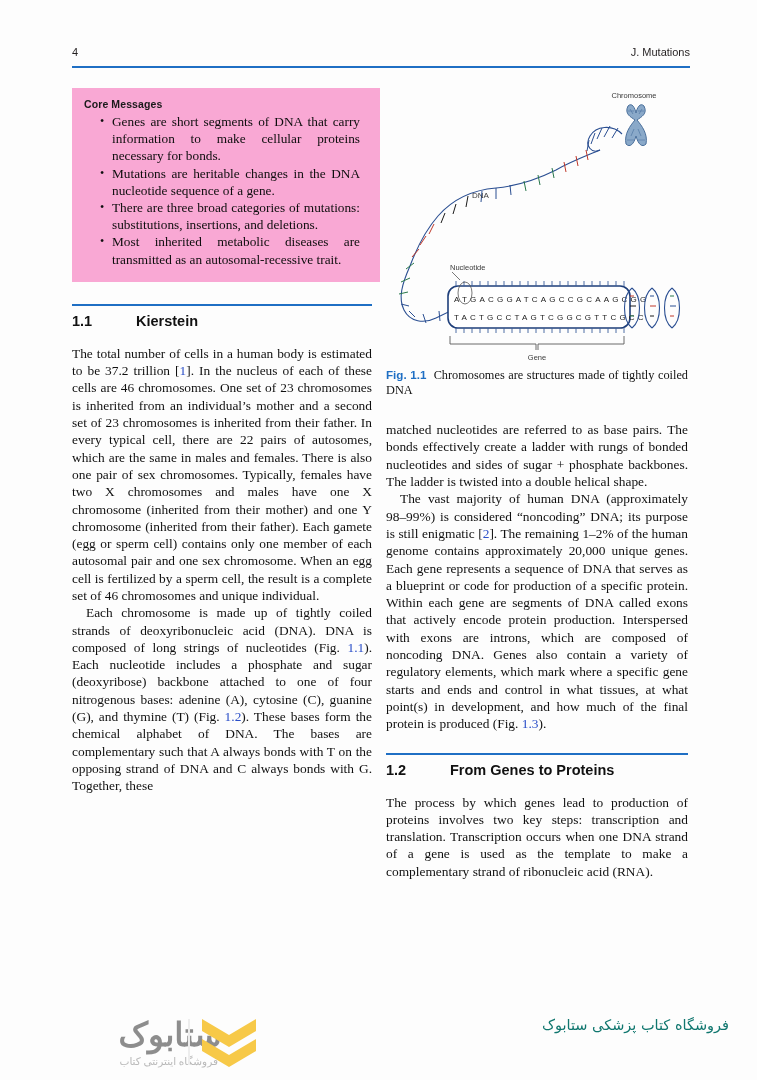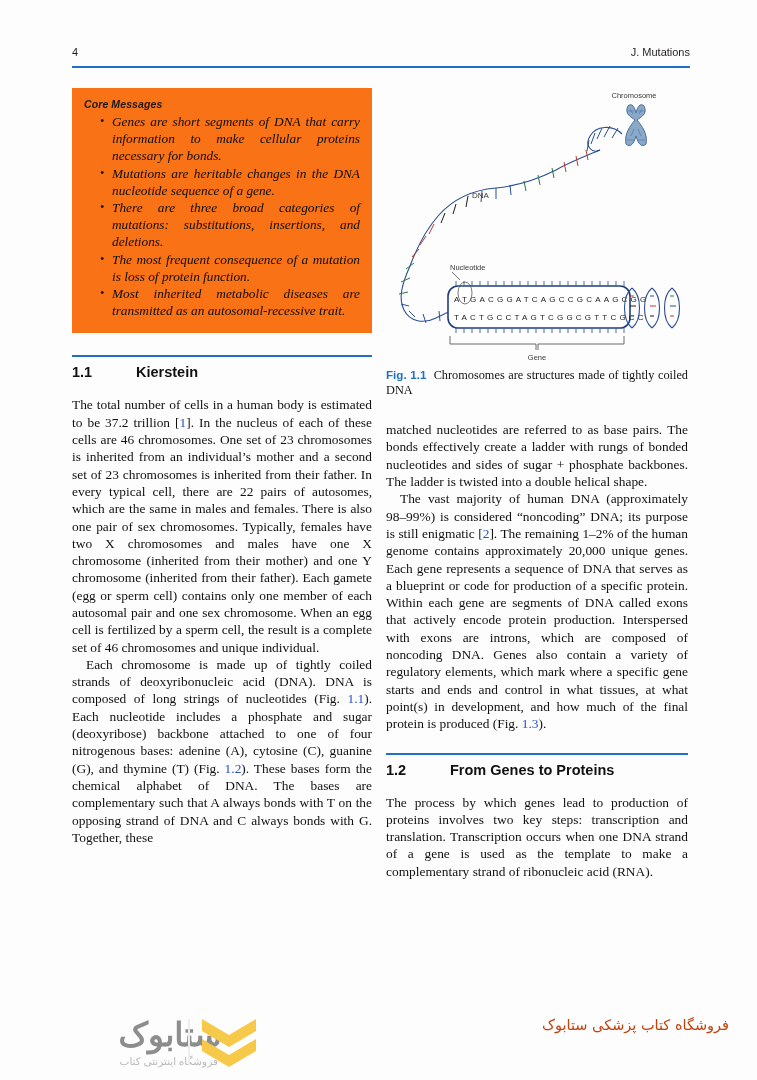--- a/index.html
+++ b/index.html
@@ -59,24 +59,23 @@
     width: 300px;
   }
   .col-right {
     position: absolute;
     left: 386px; top: 88px;
     width: 302px;
   }
 
   
   .core-box {
-    background: #f97316;
-    padding: 10px 12px 14px 12px;
+    background: #f9a8d4;
+    padding: 10px 20px 14px 12px;
     width: 276px;
-    font-style: italic;
   }
   .core-title {
     font-family: "Liberation Sans", sans-serif;
     font-weight: bold;
     font-size: 10.5px;
     color: #1a1a1a;
     margin-bottom: 3px;
     letter-spacing: 0.1px;
   }
   ul.core-list {
@@ -193,21 +192,21 @@
   .divider-bar {
     position: absolute;
     left: 188px; top: 14px;
     width: 2px; height: 46px;
     background: #ededed;
   }
   .site-fa {
     position: absolute;
     right: 28px; top: 12px;
     font-size: 14.5px;
-    color: #c2410c;
+    color: #0f766e;
     direction: rtl;
     font-family: "DejaVu Sans", sans-serif;
   }
   .site-url {
     position: absolute;
     right: 26px; top: 38px;
     font-family: "Liberation Sans", sans-serif;
     font-size: 25px;
     font-weight: bold;
     letter-spacing: 3.5px;
@@ -228,21 +227,20 @@
   </div>
 
   <div class="col-left">
 
     <div class="core-box">
       <div class="core-title">Core Messages</div>
       <ul class="core-list">
         <li>Genes are short segments of DNA that carry information to make cellular pro­teins necessary for bonds.</li>
         <li>Mutations are heritable changes in the DNA nucleotide sequence of a gene.</li>
         <li>There are three broad categories of mutations: substitutions, insertions, and deletions.</li>
-        <li>The most frequent consequence of a mutation is loss of protein function.</li>
         <li>Most inherited metabolic diseases are transmitted as an autosomal-recessive trait.</li>
       </ul>
     </div>
 
     <div style="height:22px"></div>
 
     <div class="sec-rule"></div>
     <div class="sec-head">
       <span class="sec-num">1.1</span>
       <span>Kierstein</span>

